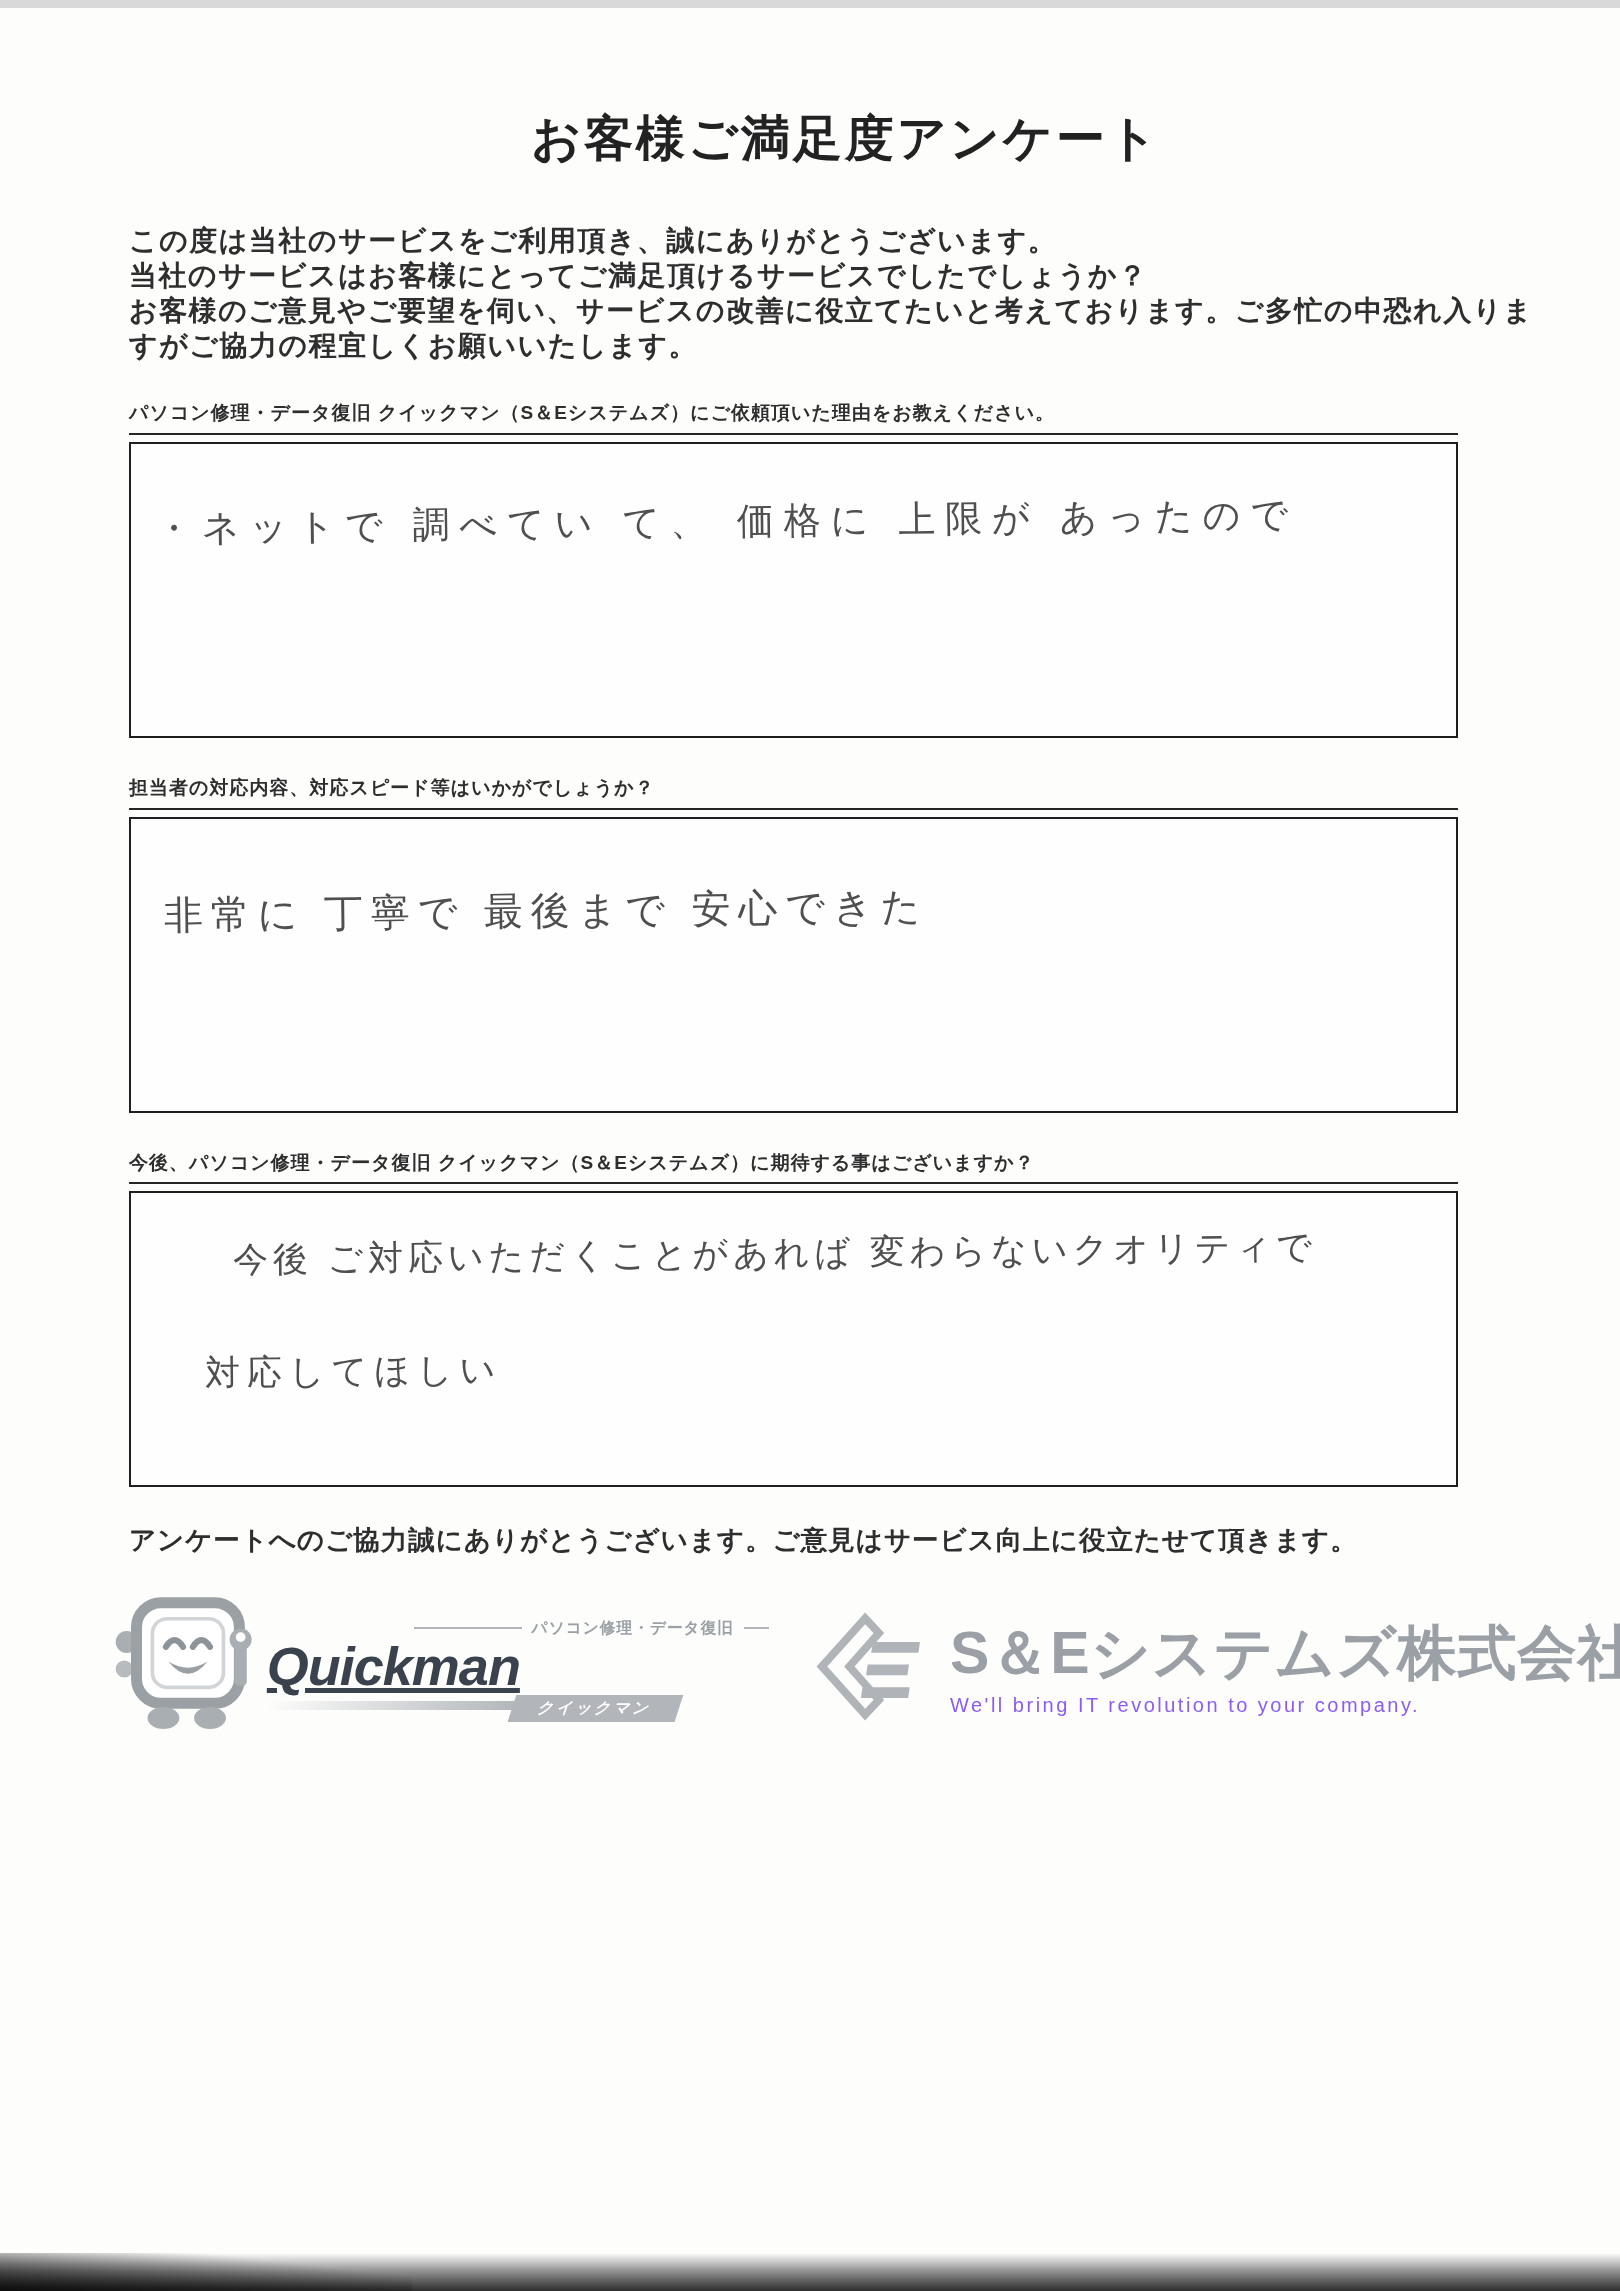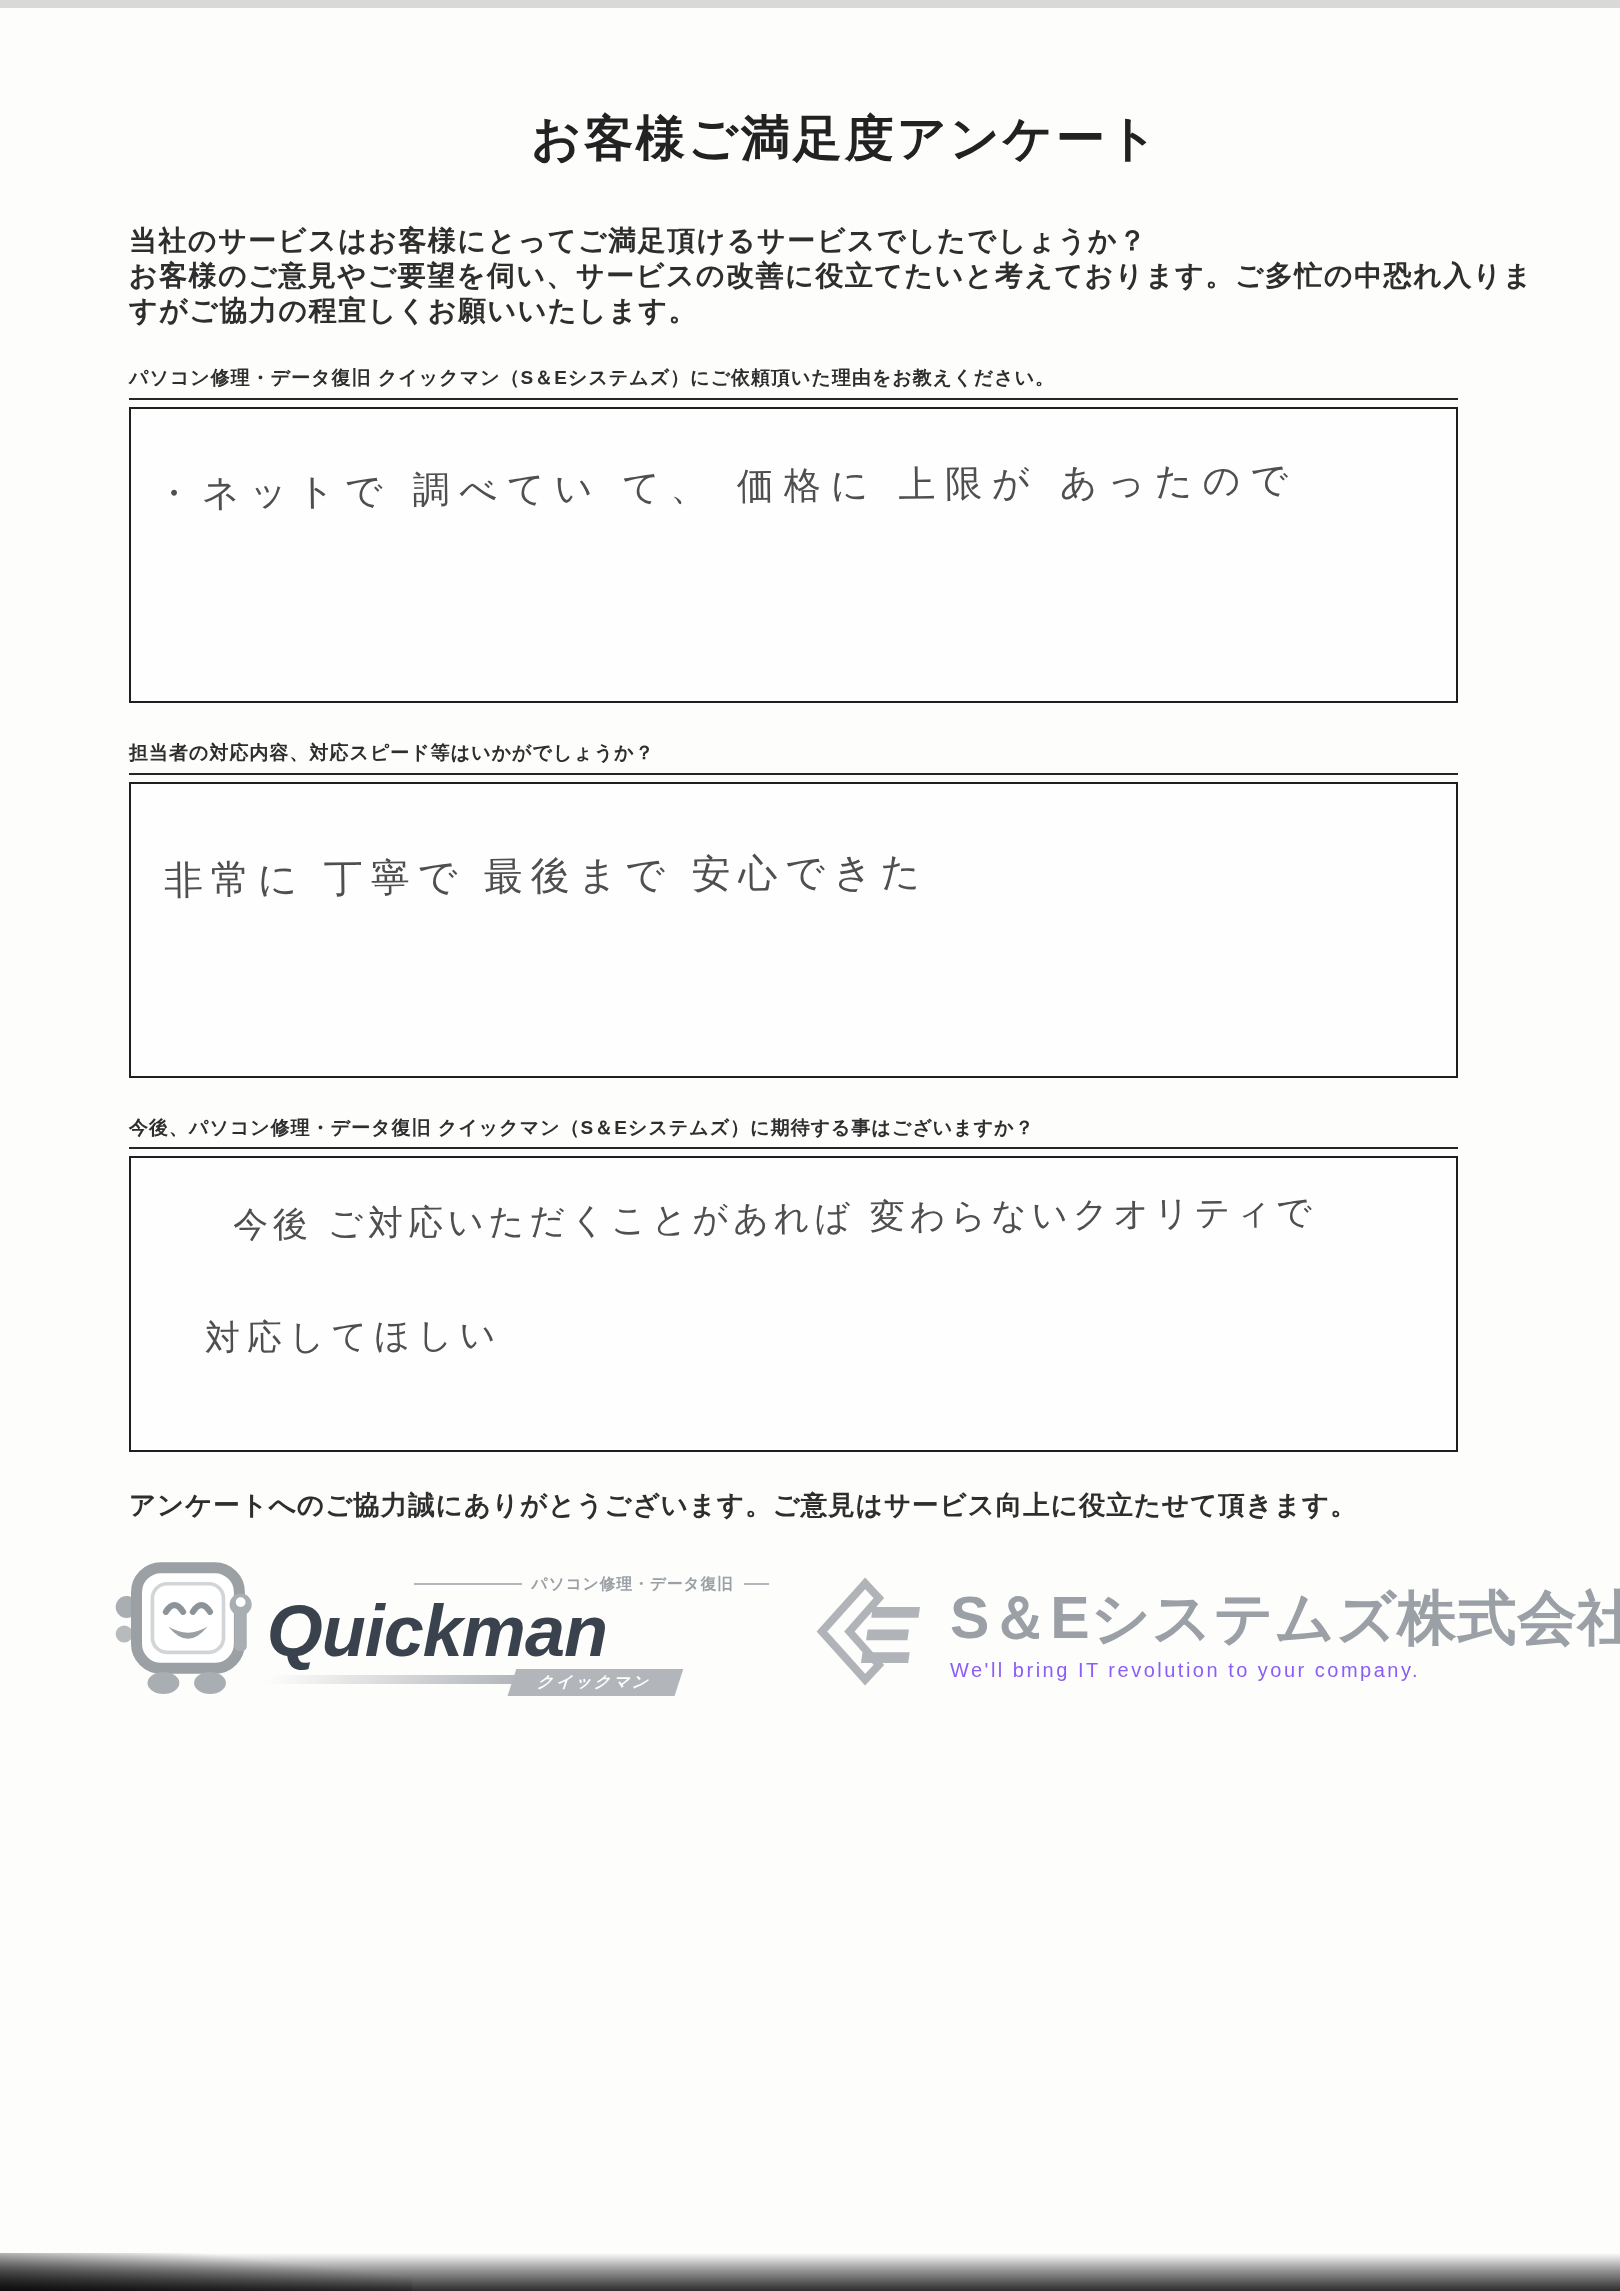--- a/index.html
+++ b/index.html
@@ -72,22 +72,22 @@
   .qm-block{display:flex;align-items:center;gap:7.8px;}
   .qm-text{position:relative;padding-top:3.9px;}
   .qm-service{
     display:flex;align-items:center;gap:9.8px;
     color:#9aa0a5;font-size:15.7px;font-weight:700;letter-spacing:1px;
     margin-left:147px;
   }
   .qm-service:before{content:"";flex:0 0 108px;height:0;border-top:2.9px solid #b2b6ba;}
   .qm-service:after{content:"";flex:0 0 25.5px;height:0;border-top:2.9px solid #b2b6ba;}
   .qm-wordmark{
-    font-size:72px;font-weight:bold;font-style:italic;
-    color:#3a424d;letter-spacing:-1px;line-height:1.0;
+    font-size:54px;font-weight:bold;font-style:italic;
+    color:#3a424d;letter-spacing:-1px;line-height:1.0;text-decoration:underline;
   }
   .qm-swoosh{
     position:relative;height:29px;margin-top:2px;
   }
   .qm-swoosh .line{
     position:absolute;left:0;top:5.9px;width:294px;height:8.8px;
     background:linear-gradient(to right,rgba(178,182,186,0),#b2b6ba 85%);
     transform:skewX(-35deg);
   }
   .qm-katakana{
@@ -116,20 +116,21 @@
   }
 </style>
 </head>
 <body>
 
 <div class="page">
 
   <h1 class="title">お客様ご満足度アンケート</h1>
 
   <div class="intro">
+    <p>この度は当社のサービスをご利用頂き、誠にありがとうございます。</p>
     <p>当社のサービスはお客様にとってご満足頂けるサービスでしたでしょうか？</p>
     <p>お客様のご意見やご要望を伺い、サービスの改善に役立てたいと考えております。ご多忙の中恐れ入りま</p>
     <p>すがご協力の程宜しくお願いいたします。</p>
   </div>
 
   <div class="section">
     <h2 class="q-label">パソコン修理・データ復旧 クイックマン（S＆Eシステムズ）にご依頼頂いた理由をお教えください。</h2>
     <div class="answer-box">
       <div class="hw hw-1">・ネットで 調べてい て、 価格に 上限が あったので</div>
     </div>

